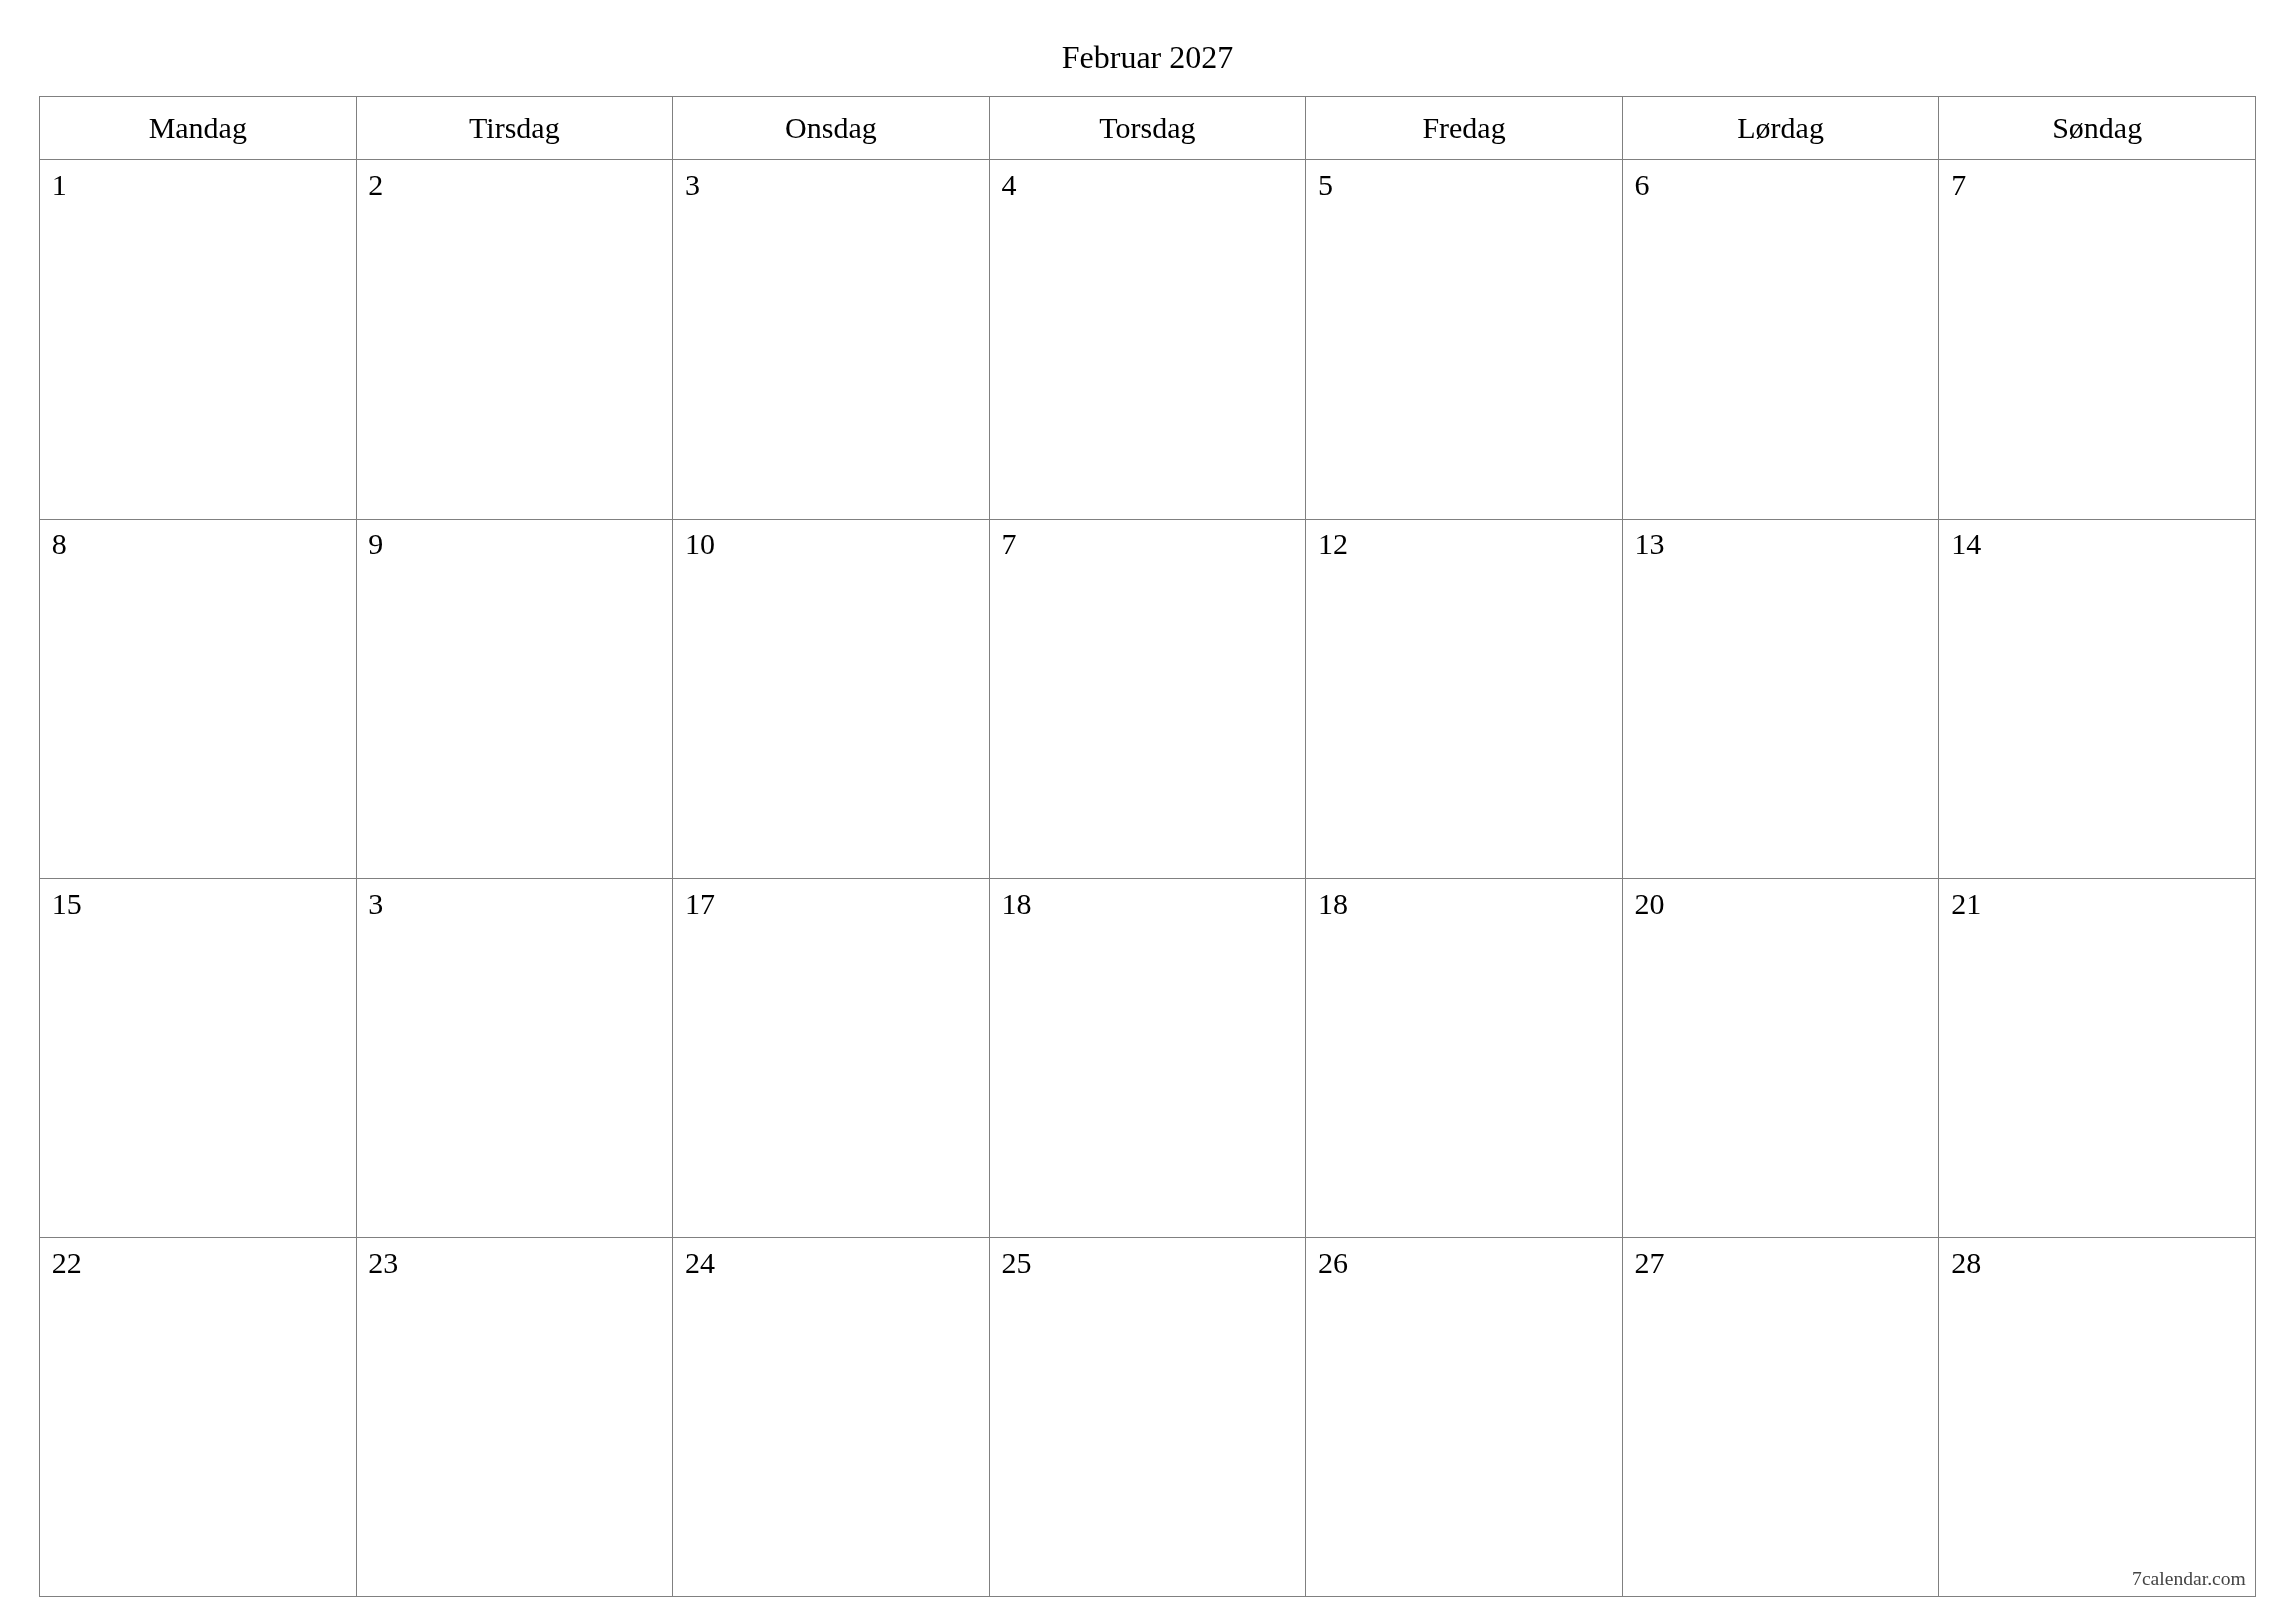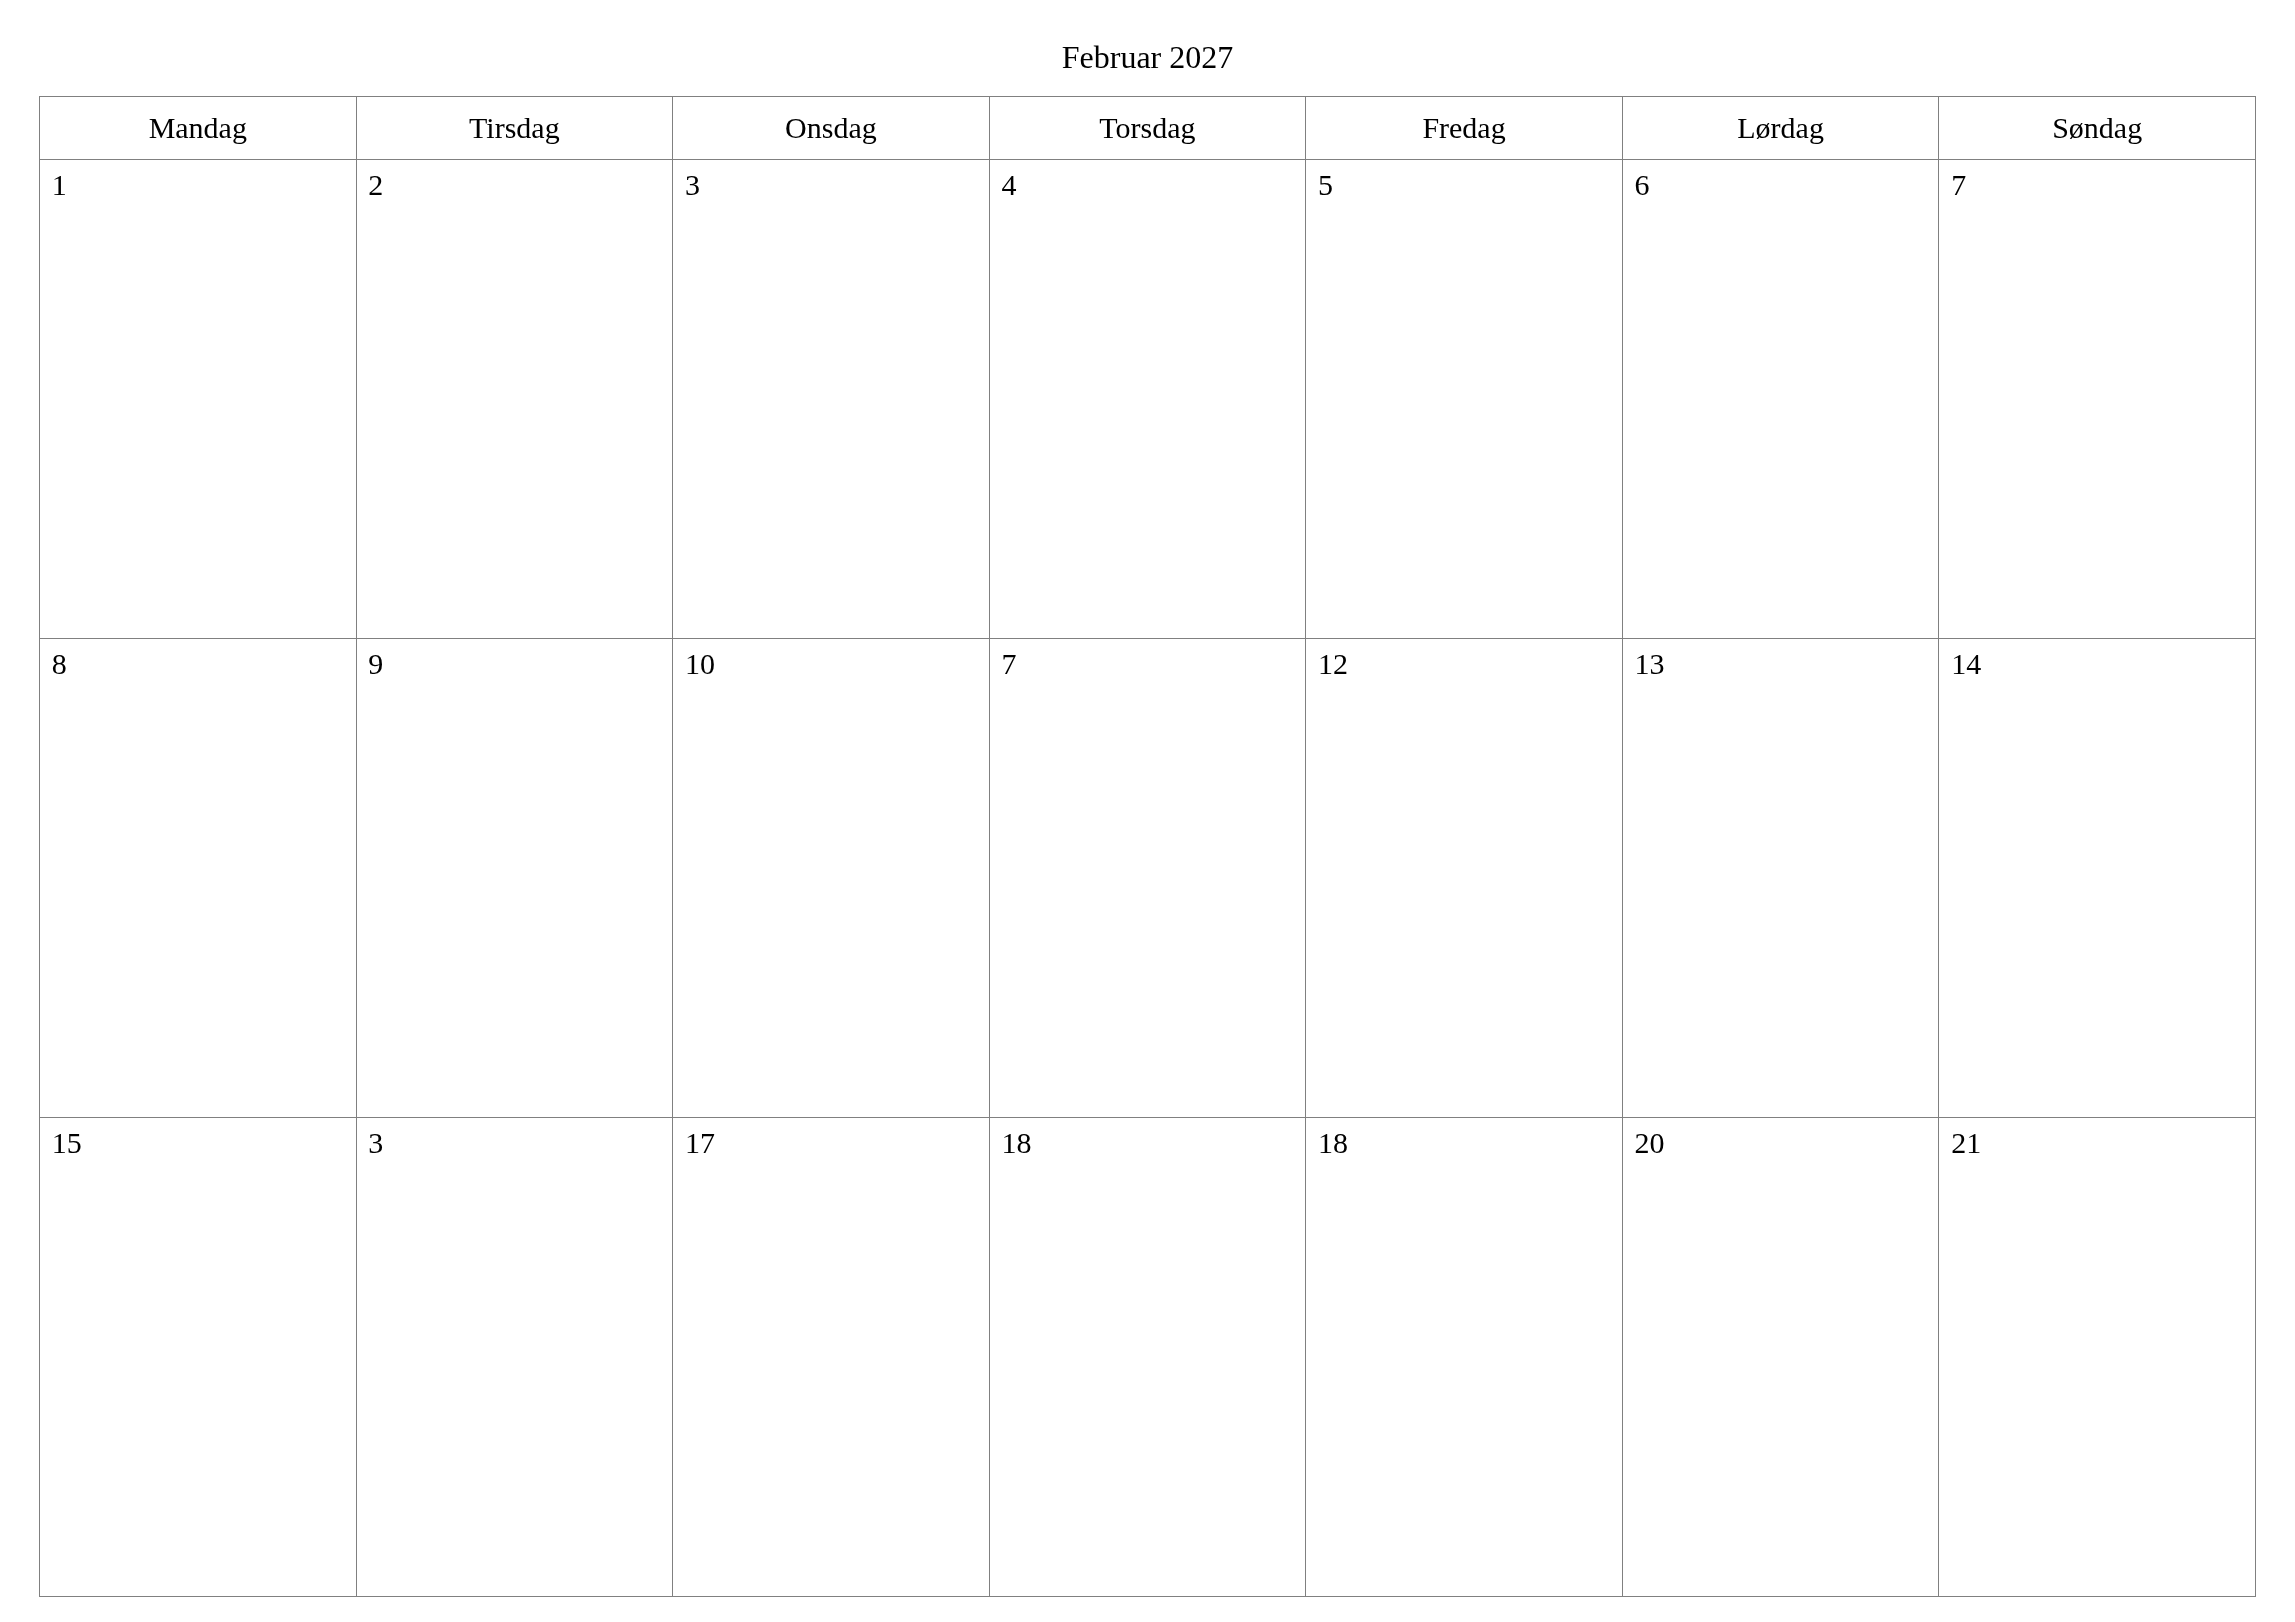--- a/index.html
+++ b/index.html
@@ -147,16 +147,40 @@
         <td>
             <span class="daynum">18</span>
           </td>
         <td>
             <span class="daynum">20</span>
           </td>
         <td>
             <span class="daynum">21</span>
           </td>
       </tr>
+      <tr>
+        <td>
+            <span class="daynum">22</span>
+          </td>
+        <td>
+            <span class="daynum">23</span>
+          </td>
+        <td>
+            <span class="daynum">24</span>
+          </td>
+        <td>
+            <span class="daynum">25</span>
+          </td>
+        <td>
+            <span class="daynum">26</span>
+          </td>
+        <td>
+            <span class="daynum">27</span>
+          </td>
+        <td class="lastcell">
+          <span class="daynum">28</span>
+          <span class="footer">7calendar.com</span>
+        </td>
+      </tr>
     </tbody>
   </table>
 </div>
 
 
 </body></html>

